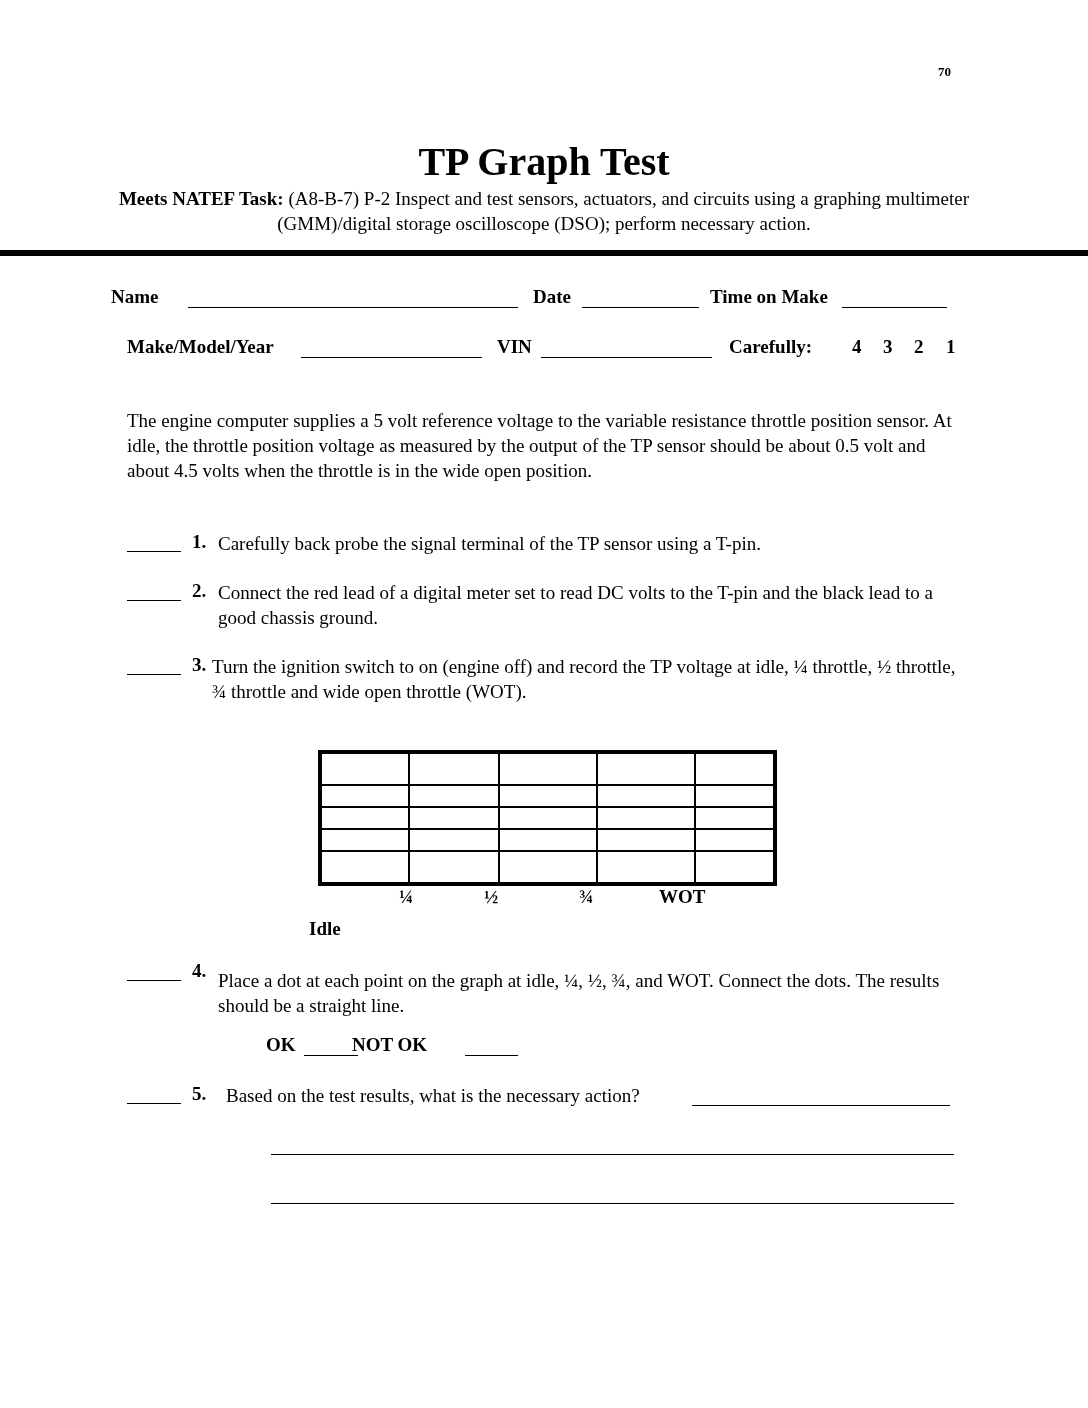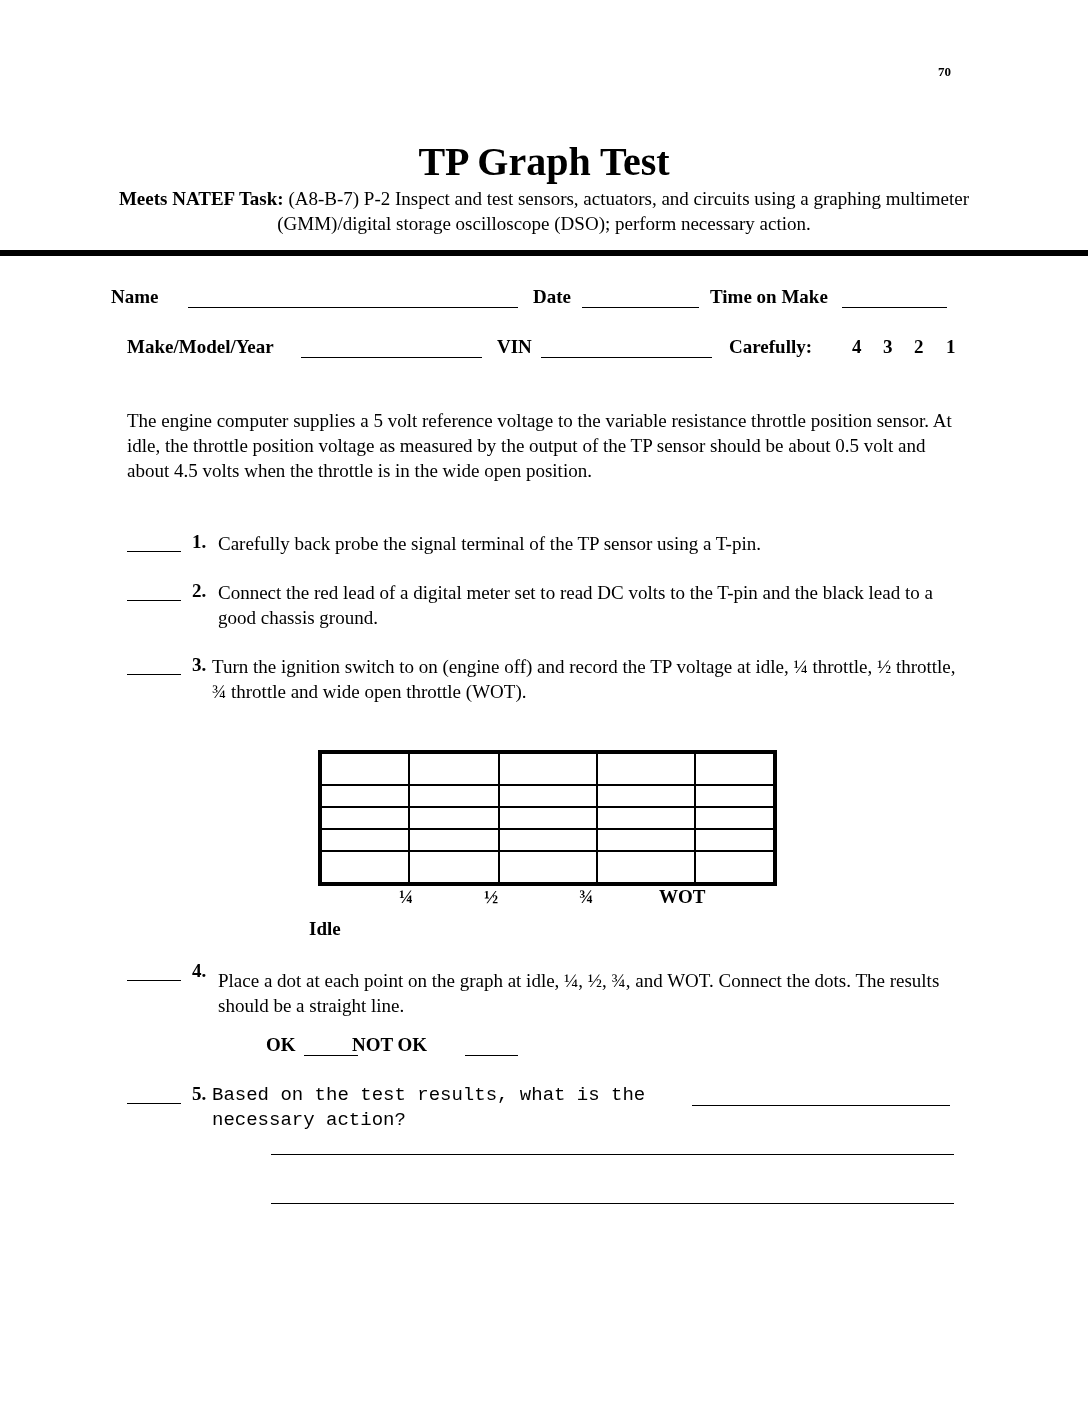--- a/index.html
+++ b/index.html
@@ -117,16 +117,16 @@
 <div class="abs step-num" style="left:192px; top:960px;">4.</div>
 <div class="abs step-text" style="left:218px; top:960px; width:735px;margin-top:8px;">Place a dot at each point on the graph at idle, ¼, ½, ¾, and WOT.  Connect the dots. The results should be a straight line.</div>
 
 <div class="abs field-label" style="left:266px; top:1034px;">OK</div>
 <div class="abs blank" style="left:304px; top:1035px; width:54px;"></div>
 <div class="abs field-label" style="left:352px; top:1034px;">NOT OK</div>
 <div class="abs blank" style="left:465px; top:1035px; width:53px;"></div>
 
 <div class="abs step-blank" style="left:127px; top:1085px;"></div>
 <div class="abs step-num" style="left:192px; top:1083px;">5.</div>
-<div class="abs step-text" style="left:212px; top:1083px; width:480px;font-family:Liberation Mono, monospace;">Based on the test results, what is the necessary action?</div>
+<div class="abs step-text" style="left:226px; top:1083px; width:480px;">Based on the test results, what is the necessary action?</div>
 <div class="abs answer-line" style="left:692px; top:1104px; width:258px;"></div>
 <div class="abs answer-line" style="left:271px; top:1153px; width:683px;"></div>
 <div class="abs answer-line" style="left:271px; top:1202px; width:683px;"></div>
 
 </body></html>

